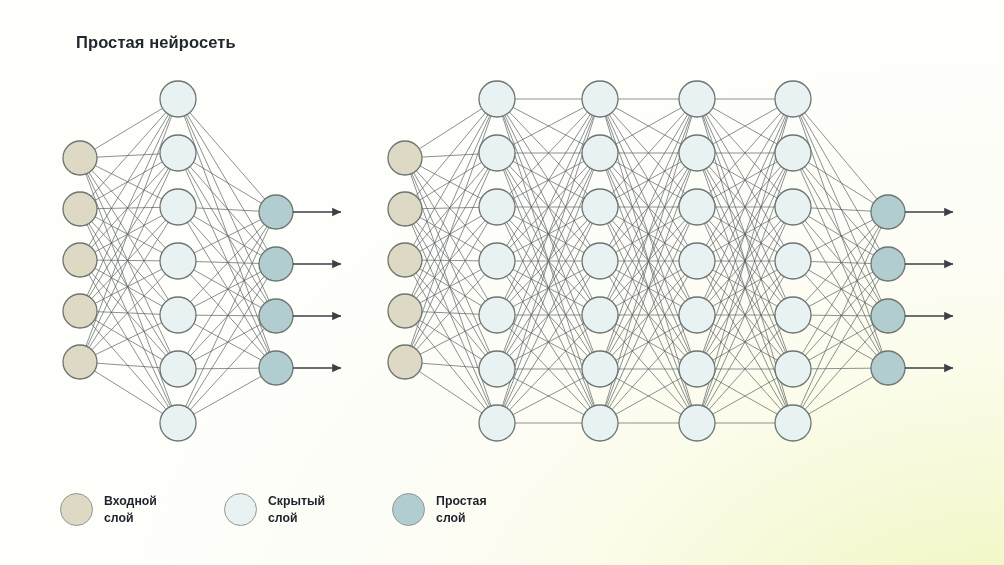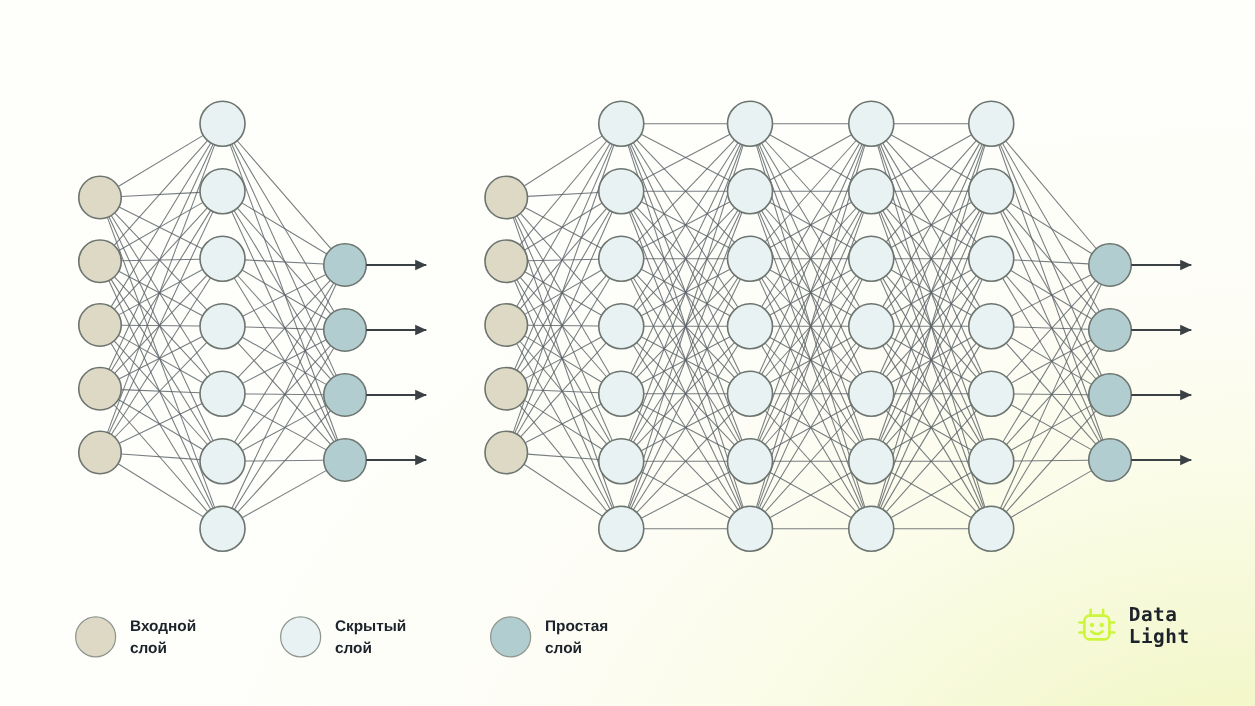--- a/index.html
+++ b/index.html
@@ -85,20 +85,21 @@
     line-height: 1.12;
     letter-spacing: 0.4px;
     white-space: pre-line;
   }
 </style>
 </head>
 <body>
 
 <div id="slide">
 
+  <div class="title" id="title-simple">Простая нейросеть</div>
 
 
   <svg class="net-svg" id="networks" width="1004" height="565" xmlns="http://www.w3.org/2000/svg">
       <defs>
         <marker id="arrowhead" markerWidth="6" markerHeight="6" refX="5.2" refY="3" orient="auto" markerUnits="strokeWidth">
           <path d="M0,0.5 L5.4,3 L0,5.5 z" fill="#3a4044"></path>
         </marker>
       </defs>
       <g>
         <line x1="94.56" y1="149.23" x2="162.58" y2="108.28" stroke="#5a6166" stroke-width="0.85" opacity="0.82"></line>
@@ -453,32 +454,14 @@
       <div class="legend-text">Скрытый
 слой</div>
     </div>
     <div class="legend-item">
       <div class="legend-swatch" style="background: rgb(178, 205, 208);"></div>
       <div class="legend-text">Простая
 слой</div>
     </div>
   </div>
 
-  <div class="logo">
-    <svg class="logo-mark" width="33" height="33" viewBox="0 0 33 33" xmlns="http://www.w3.org/2000/svg">
-      <g id="robot-g" fill="none" stroke="#cdf53c" stroke-width="2.1" stroke-linecap="round" stroke-linejoin="round">
-        <rect x="6.5" y="7.5" width="20" height="19" rx="4.2"></rect>
-        <line x1="11.5" y1="7.5" x2="11.5" y2="2.8"></line>
-        <line x1="21.5" y1="7.5" x2="21.5" y2="2.8"></line>
-        <line x1="6.5" y1="13" x2="2.6" y2="13"></line>
-        <line x1="6.5" y1="21" x2="2.6" y2="21"></line>
-        <line x1="26.5" y1="13" x2="30.4" y2="13"></line>
-        <line x1="26.5" y1="21" x2="30.4" y2="21"></line>
-        <path d="M12 20.2 q4.5 4 9 0"></path>
-      </g>
-      <circle cx="12.6" cy="15" r="1.75" fill="#cdf53c" stroke="none"></circle>
-      <circle cx="20.4" cy="15" r="1.75" fill="#cdf53c" stroke="none"></circle>
-    </svg>
-    <div class="logo-word">Data
-Light</div>
-  </div>
 
 </div>
 
 </body></html>

